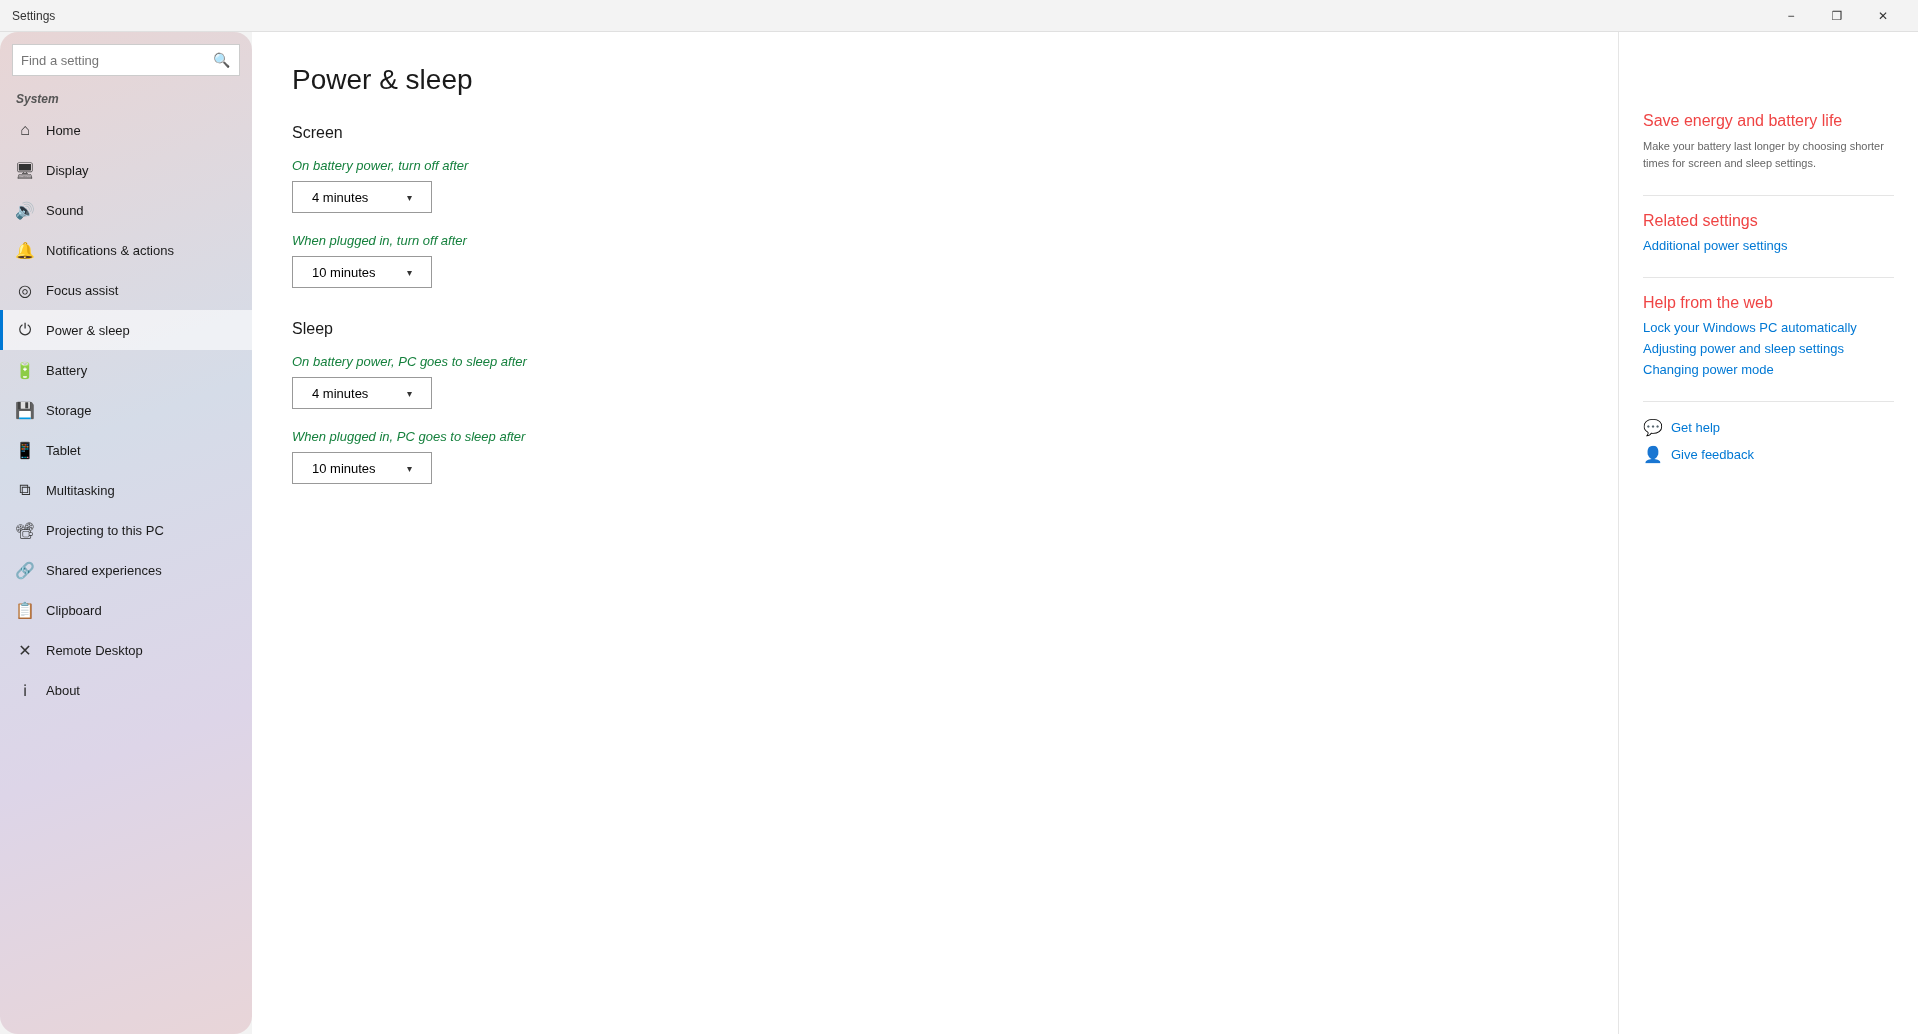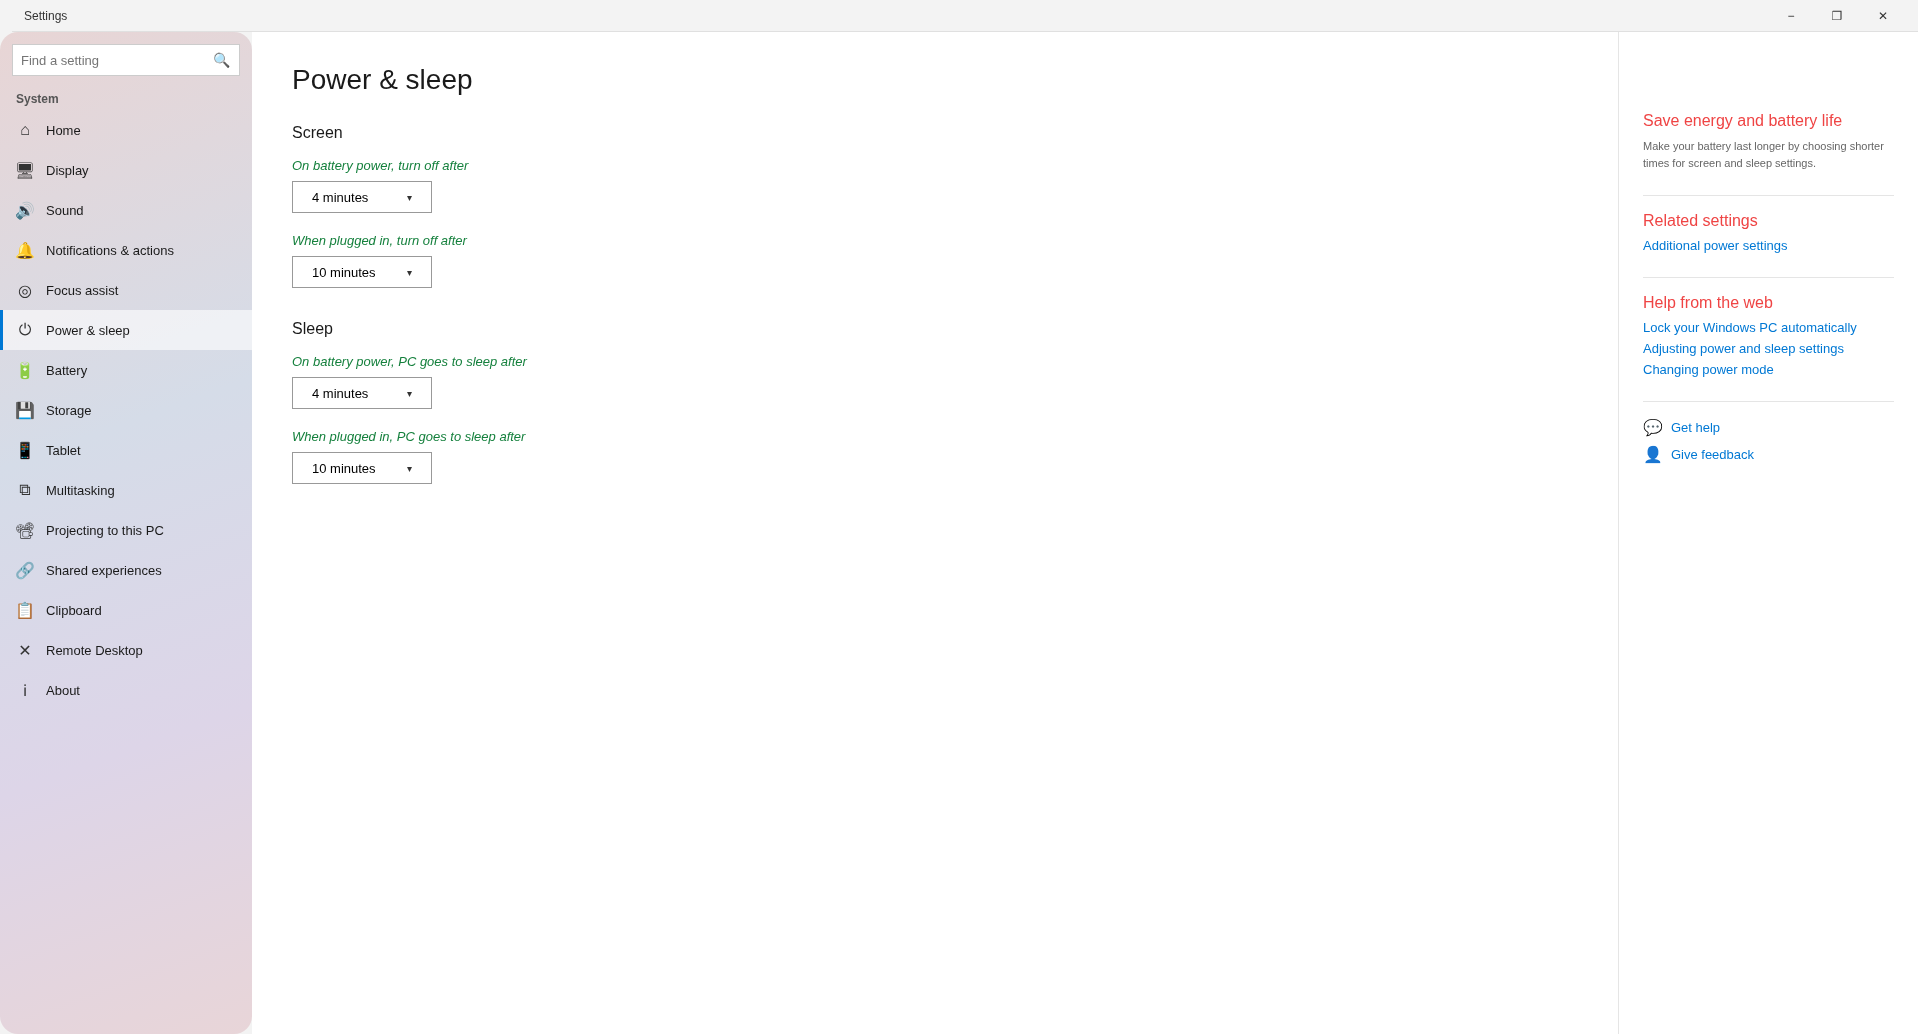--- a/index.html
+++ b/index.html
@@ -1,20 +1,20 @@
 <!DOCTYPE html>
 <html><head>
   <meta charset="utf-8">
   <style>
     * { box-sizing: border-box; margin: 0; padding: 0; }
     body { font-family: 'Segoe UI', sans-serif; font-size: 14px; background: #f3f3f3; overflow: hidden; height: 1034px; width: 1918px; }
 
     
     .titlebar {
-      position: fixed; top: 0; left: 12px; right: 0; height: 32px;
+      position: fixed; top: 0; left: 0; right: 0; height: 32px;
       background: #f3f3f3; display: flex; align-items: center;
       padding: 0 12px; z-index: 100; border-bottom: 1px solid #e0e0e0;
     }
     .titlebar-title { font-size: 12px; color: #333; flex: 1; }
     .titlebar-controls { display: flex; gap: 0; }
     .titlebar-btn {
       width: 46px; height: 32px; border: none; background: transparent;
       cursor: pointer; font-size: 12px; display: flex; align-items: center; justify-content: center;
       color: #333;
     }
@@ -24,20 +24,21 @@
 
     
     .sidebar {
       width: 252px; min-width: 252px; height: 100%;
       background: linear-gradient(160deg, #e8d5d5 0%, #d5dce8 40%, #ddd5e8 70%, #e8d5d8 100%);
       overflow-y: auto; padding-top: 8px; border-radius: 18px;
     }
     .sidebar-system-label {
       font-size: 12px; color: #555; font-weight: 600; padding: 8px 16px 4px 16px;
       text-transform: none;
+      font-style: italic;
     }
     .search-box {
       margin: 4px 12px 8px 12px; display: flex; align-items: center;
       background: white; border: 1px solid #ccc; height: 32px;
     }
     .search-box input {
       border: none; outline: none; flex: 1; font-size: 13px; padding: 0 8px;
       background: transparent;
     }
     .search-icon-wrap { padding: 0 8px; color: #666; }

